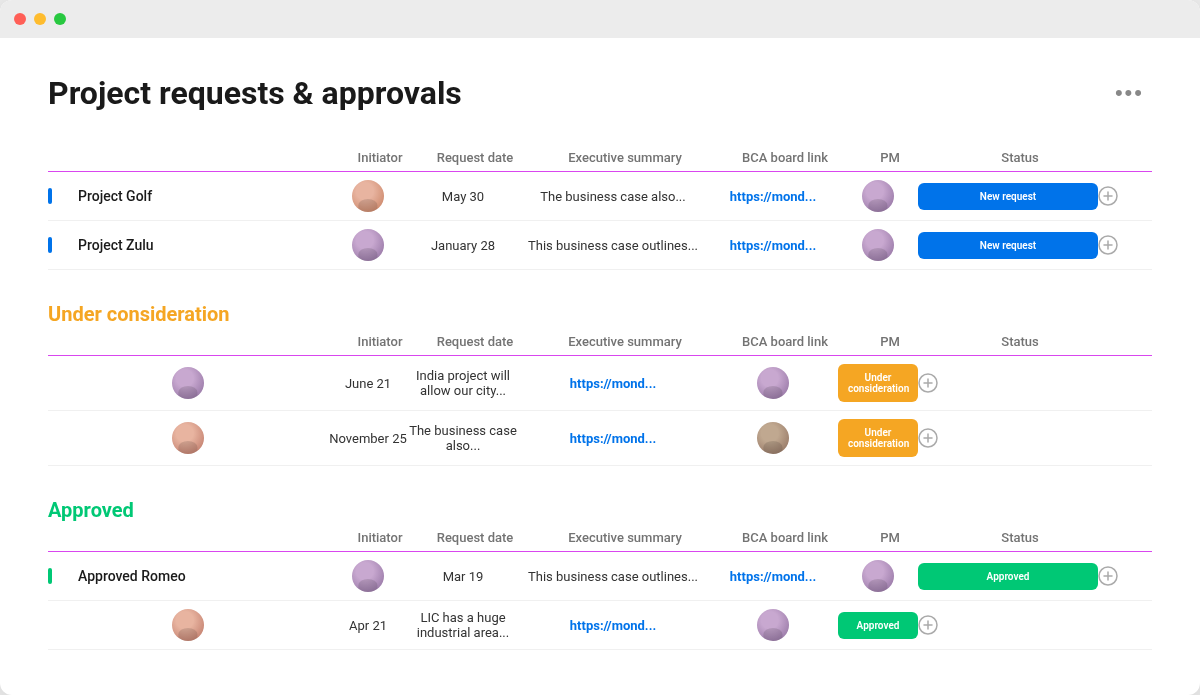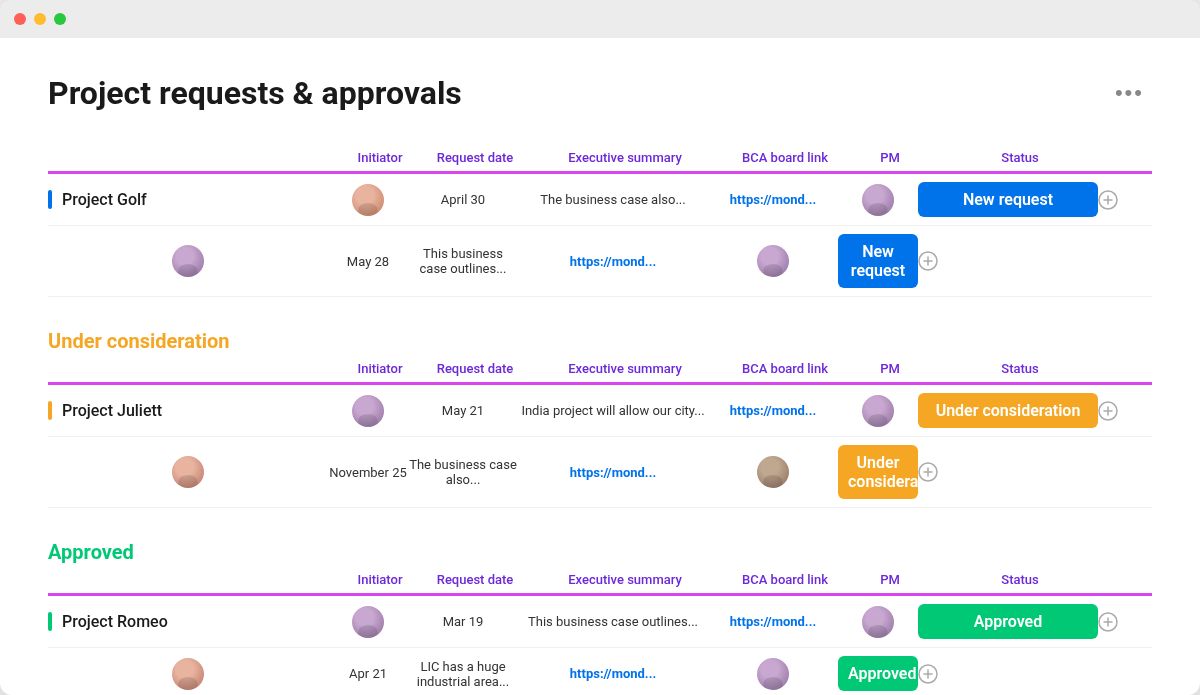--- a/index.html
+++ b/index.html
@@ -72,39 +72,39 @@
       margin-right: auto;
     }
     .section-title.blue { color: #0073ea; }
     .section-title.orange { color: #f5a623; }
     .section-title.green { color: #00c875; }
     .col-headers {
       display: grid;
       grid-template-columns: 280px 80px 110px 190px 130px 80px 180px 32px;
       padding: 6px 0 6px 12px;
       font-size: 13px;
-      color: #6d28d9;
+      color: #737373;
       font-weight: 500;
-      border-bottom: 3px solid #d946ef;
+      border-bottom: 1px solid #d946ef;
     }
     .col-header { text-align: center; }
     .col-header.left { text-align: left; }
     .table-row {
       display: grid;
       grid-template-columns: 280px 80px 110px 190px 130px 80px 180px 32px;
       align-items: center;
       padding: 8px 0 8px 0;
       border-bottom: 1px solid #f0f0f0;
       background: #fff;
     }
     .row-name {
       display: flex;
       align-items: center;
-      gap: 0;
-      font-size: 16px;
+      gap: 16px;
+      font-size: 14px;
       font-weight: 500;
       color: #1a1a1a;
       padding-left: 0;
     }
     .row-border {
       width: 4px;
       align-self: stretch;
       border-radius: 2px;
       margin-right: 10px;
       flex-shrink: 0;
@@ -130,21 +130,21 @@
       object-fit: cover;
       display: block;
       margin: 0 auto;
       background: #ccc;
       overflow: hidden;
       position: relative;
     }
     .status-badge {
       border-radius: 6px;
       padding: 8px 10px;
-      font-size: 16px;
+      font-size: 10px;
       font-weight: 600;
       color: #fff;
       text-align: center;
       cursor: pointer;
       display: block;
       width: 100%;
     }
     .status-badge.blue-bg { background: #0073ea; }
     .status-badge.orange-bg { background: #f5a623; }
     .status-badge.green-bg { background: #00c875; }
@@ -208,44 +208,48 @@
             <div class="col-header"></div>
           </div>
           <div class="table-row">
             <div class="row-name">
               <div class="row-border blue"></div>
               <span>Project Golf</span>
             </div>
             <div class="cell">
               <div class="avatar av-face av1"></div>
             </div>
-            <div class="cell">April 30</div>
+            <div class="cell">May 30</div>
             <div class="cell">The business case also...</div>
             <div class="cell link">https://mond...</div>
             <div class="cell">
               <div class="avatar av-face av2"></div>
             </div>
             <div class="cell">
               <span class="status-badge blue-bg">New request</span>
             </div>
             <div class="cell">
               <button class="add-btn">
                 <svg width="20" height="20" viewBox="0 0 20 20" fill="none">
                   <circle cx="10" cy="10" r="9" stroke="#aaa" stroke-width="1.5"></circle>
                   <line x1="10" y1="6" x2="10" y2="14" stroke="#aaa" stroke-width="1.5" stroke-linecap="round"></line>
                   <line x1="6" y1="10" x2="14" y2="10" stroke="#aaa" stroke-width="1.5" stroke-linecap="round"></line>
                 </svg>
               </button>
             </div>
           </div>
           <div class="table-row">
+            <div class="row-name">
+              <div class="row-border blue"></div>
+              <span>Project Zulu</span>
+            </div>
             <div class="cell">
               <div class="avatar av-face av3"></div>
             </div>
-            <div class="cell">May 28</div>
+            <div class="cell">January 28</div>
             <div class="cell">This business case outlines...</div>
             <div class="cell link">https://mond...</div>
             <div class="cell">
               <div class="avatar av-face av2"></div>
             </div>
             <div class="cell">
               <span class="status-badge blue-bg">New request</span>
             </div>
             <div class="cell">
               <button class="add-btn">
@@ -266,28 +270,24 @@
             <div class="col-header left"></div>
             <div class="col-header">Initiator</div>
             <div class="col-header">Request date</div>
             <div class="col-header">Executive summary</div>
             <div class="col-header">BCA board link</div>
             <div class="col-header">PM</div>
             <div class="col-header">Status</div>
             <div class="col-header"></div>
           </div>
           <div class="table-row">
-            <div class="row-name">
-              <div class="row-border orange"></div>
-              <span>Project Juliett</span>
-            </div>
             <div class="cell">
               <div class="avatar av-face av3"></div>
             </div>
-            <div class="cell">May 21</div>
+            <div class="cell">June 21</div>
             <div class="cell">India project will allow our city...</div>
             <div class="cell link">https://mond...</div>
             <div class="cell">
               <div class="avatar av-face av2"></div>
             </div>
             <div class="cell">
               <span class="status-badge orange-bg">Under consideration</span>
             </div>
             <div class="cell">
               <button class="add-btn">
@@ -333,21 +333,21 @@
             <div class="col-header">Request date</div>
             <div class="col-header">Executive summary</div>
             <div class="col-header">BCA board link</div>
             <div class="col-header">PM</div>
             <div class="col-header">Status</div>
             <div class="col-header"></div>
           </div>
           <div class="table-row">
             <div class="row-name">
               <div class="row-border green"></div>
-              <span>Project Romeo</span>
+              <span>Approved Romeo</span>
             </div>
             <div class="cell">
               <div class="avatar av-face av3"></div>
             </div>
             <div class="cell">Mar 19</div>
             <div class="cell">This business case outlines...</div>
             <div class="cell link">https://mond...</div>
             <div class="cell">
               <div class="avatar av-face av7"></div>
             </div>

